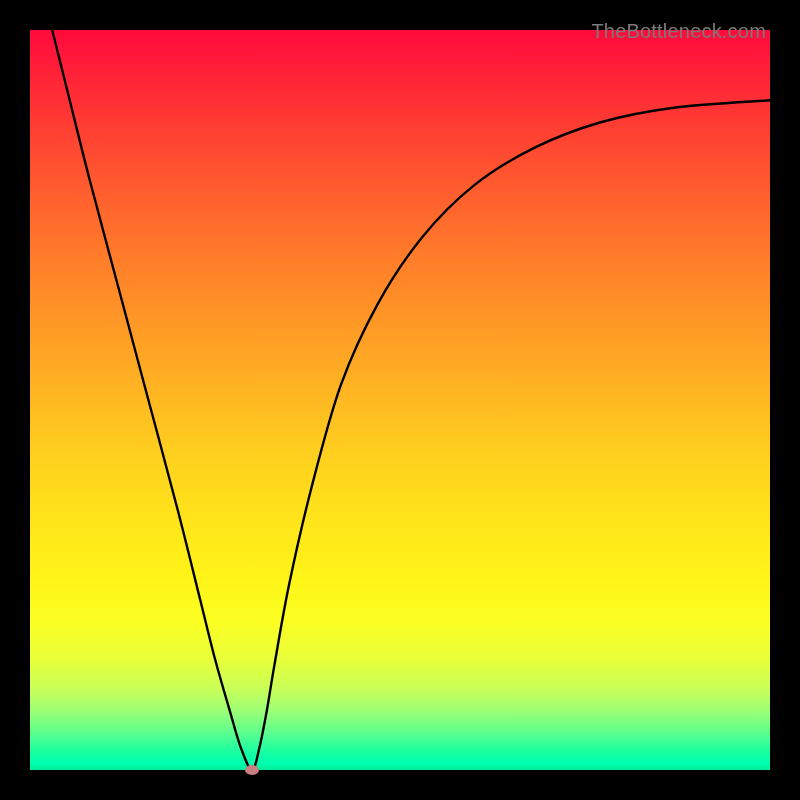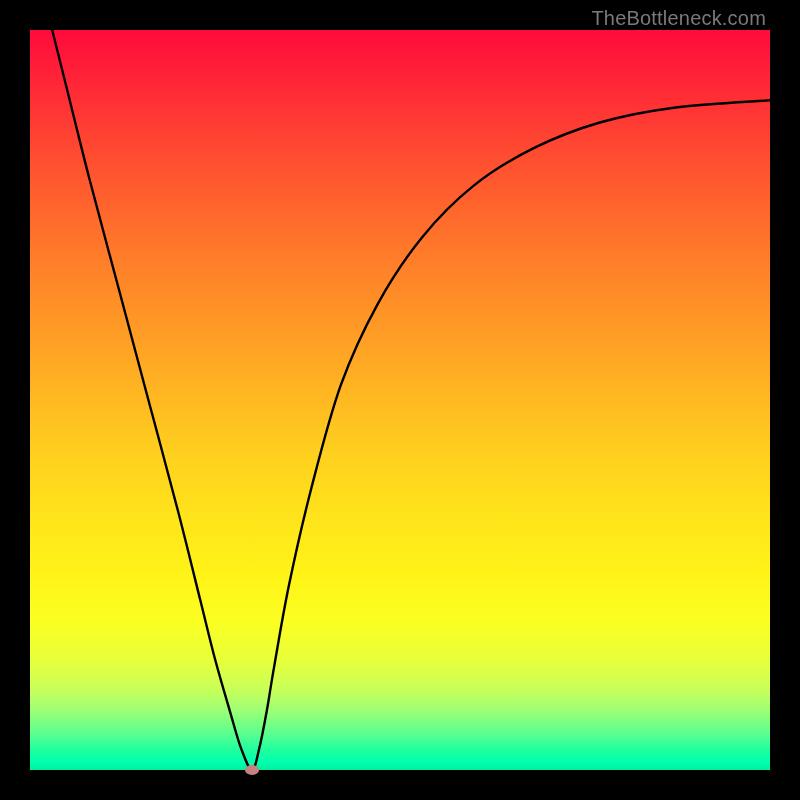--- a/index.html
+++ b/index.html
@@ -29,21 +29,21 @@
       #e8ff3a 85%,
       #c9ff58 89%,
       #9cff76 92%,
       #5cff8e 95%,
       #1affa0 97.5%,
       #00ffb0 99%,
       #00ef9a 100%);
   }
   .watermark {
     position: absolute;
-    top: 7px;
+    top: 20px;
     right: 34px;
     font-family: Arial, Helvetica, sans-serif;
     font-size: 20px;
     color: #7a7a7a;
     letter-spacing: 0.2px;
     user-select: none;
   }
   .curve {
     position: absolute;
     left: 0;

